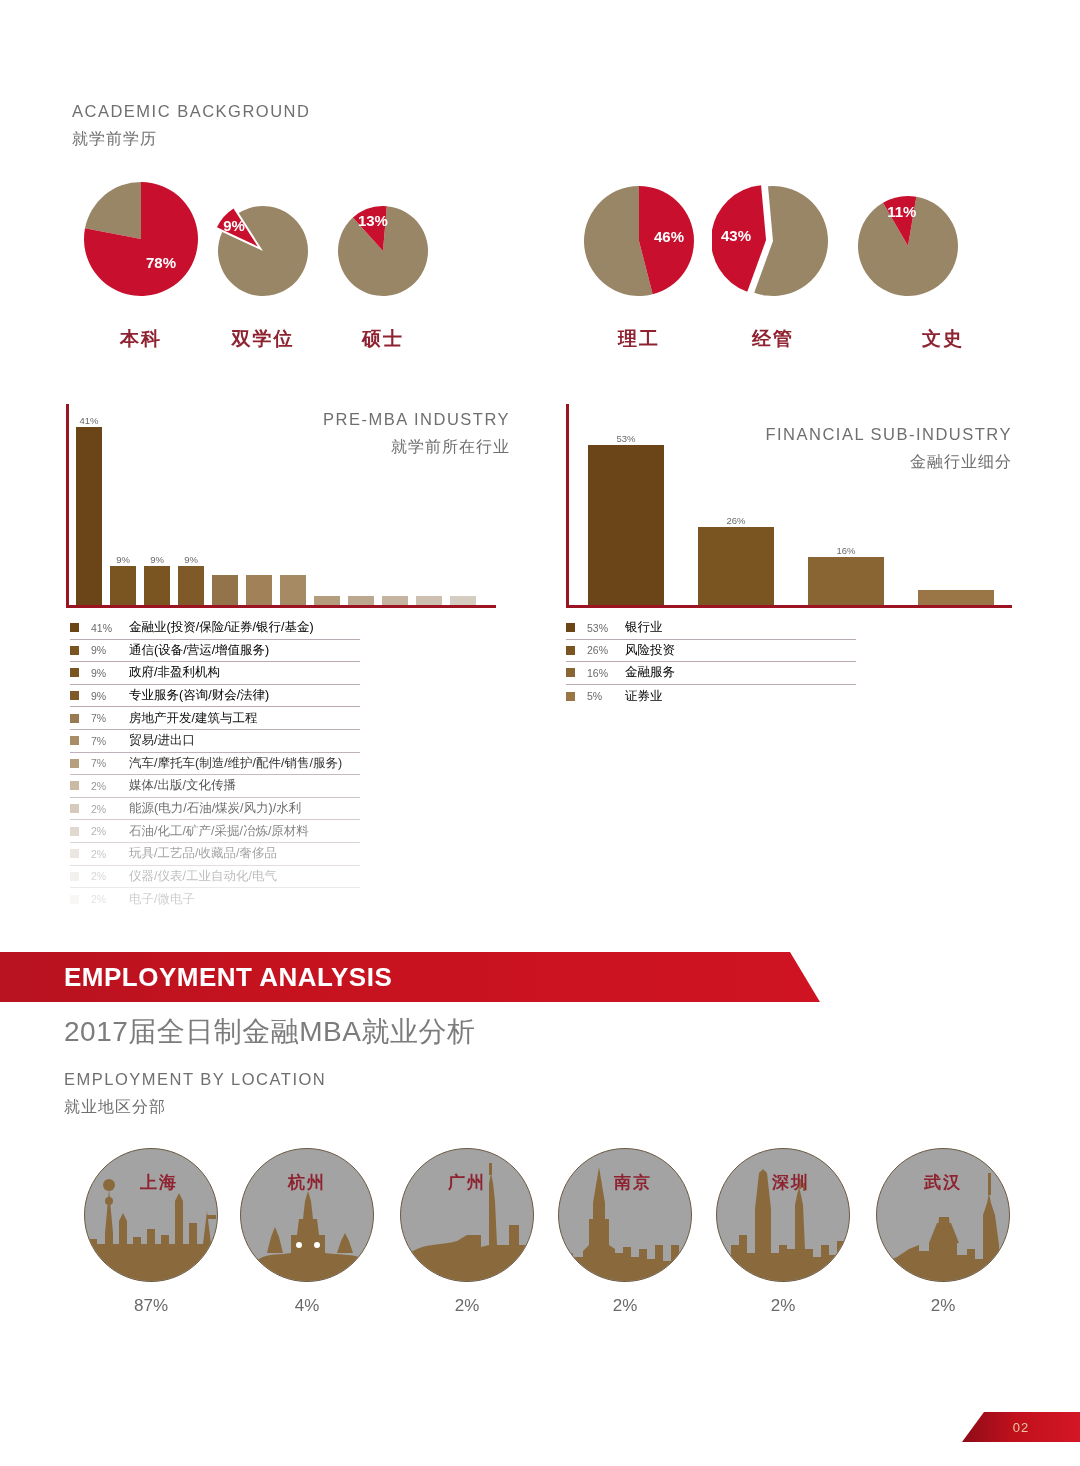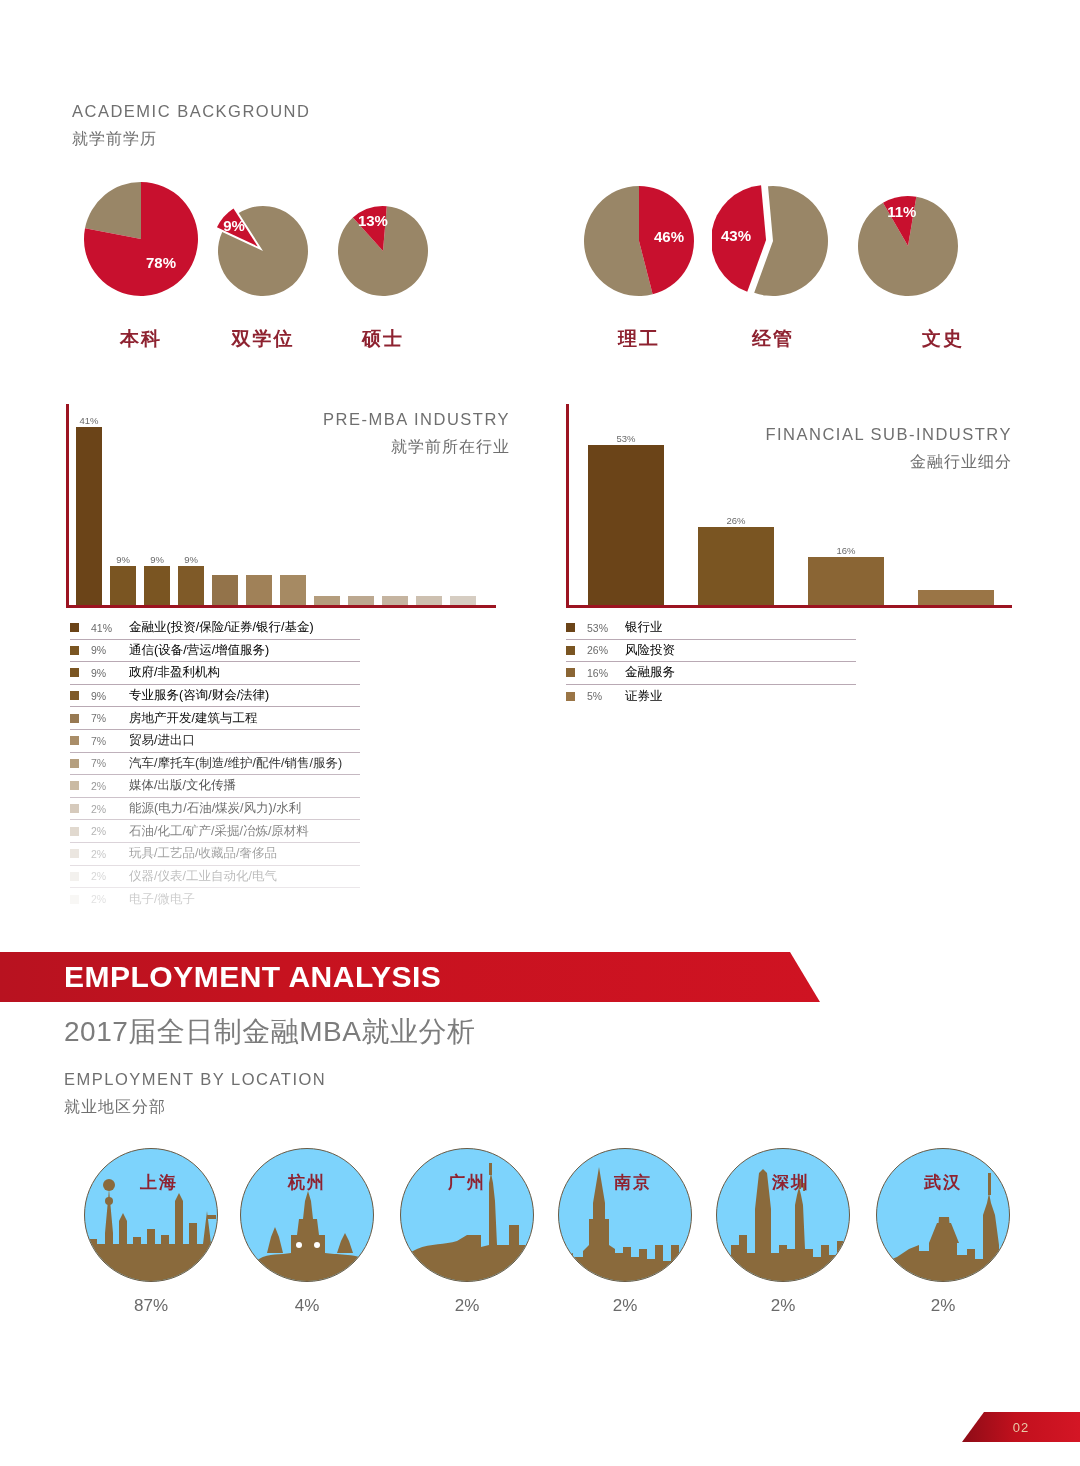--- a/index.html
+++ b/index.html
@@ -63,35 +63,35 @@
   .lg-name { font-size: 12.5px; color: #000000; white-space: nowrap; }
 
   
   .emp-banner {
     position: absolute; left: 0; top: 952px; width: 820px; height: 50px;
     background: linear-gradient(90deg,#b81220 0%, #c6121f 35%, #cf1322 100%);
     clip-path: polygon(0 0, 790px 0, 820px 50px, 0 50px);
     display: flex; align-items: center;
   }
   .emp-banner .txt {
-    color: #fff; font-weight: 700; font-size: 30px;
+    color: #fff; font-weight: 700; font-size: 26px;
     letter-spacing: 0.5px; margin-left: 64px;
     font-family: "Liberation Sans", sans-serif;
   }
   .emp-sub {
     position: absolute; left: 64px; top: 1013px;
     font-size: 28px; color: #7c7c7c; letter-spacing: 0.5px; white-space: nowrap;
   }
 
   
   .city { position: absolute; text-align: center; }
   .city .ring {
     width: 134px; height: 134px; border-radius: 50%;
     border: 1.6px solid #6b5b44; position: relative; overflow: hidden;
-    background: #7dd3fc;
+    background: #a3a3a3;
   }
   .city .cname {
     position: absolute; width: 100%; top: 22px; left:0;
     font-size: 17px; color: #8e2230; font-weight: 700; letter-spacing: 2px;
     z-index: 3;
   }
   .city .cname.shift-r { text-align:center; text-indent: 16px; }
   .city .pct {
     margin-top: 14px; font-size: 17px; color: #6a6a6a;
   }

